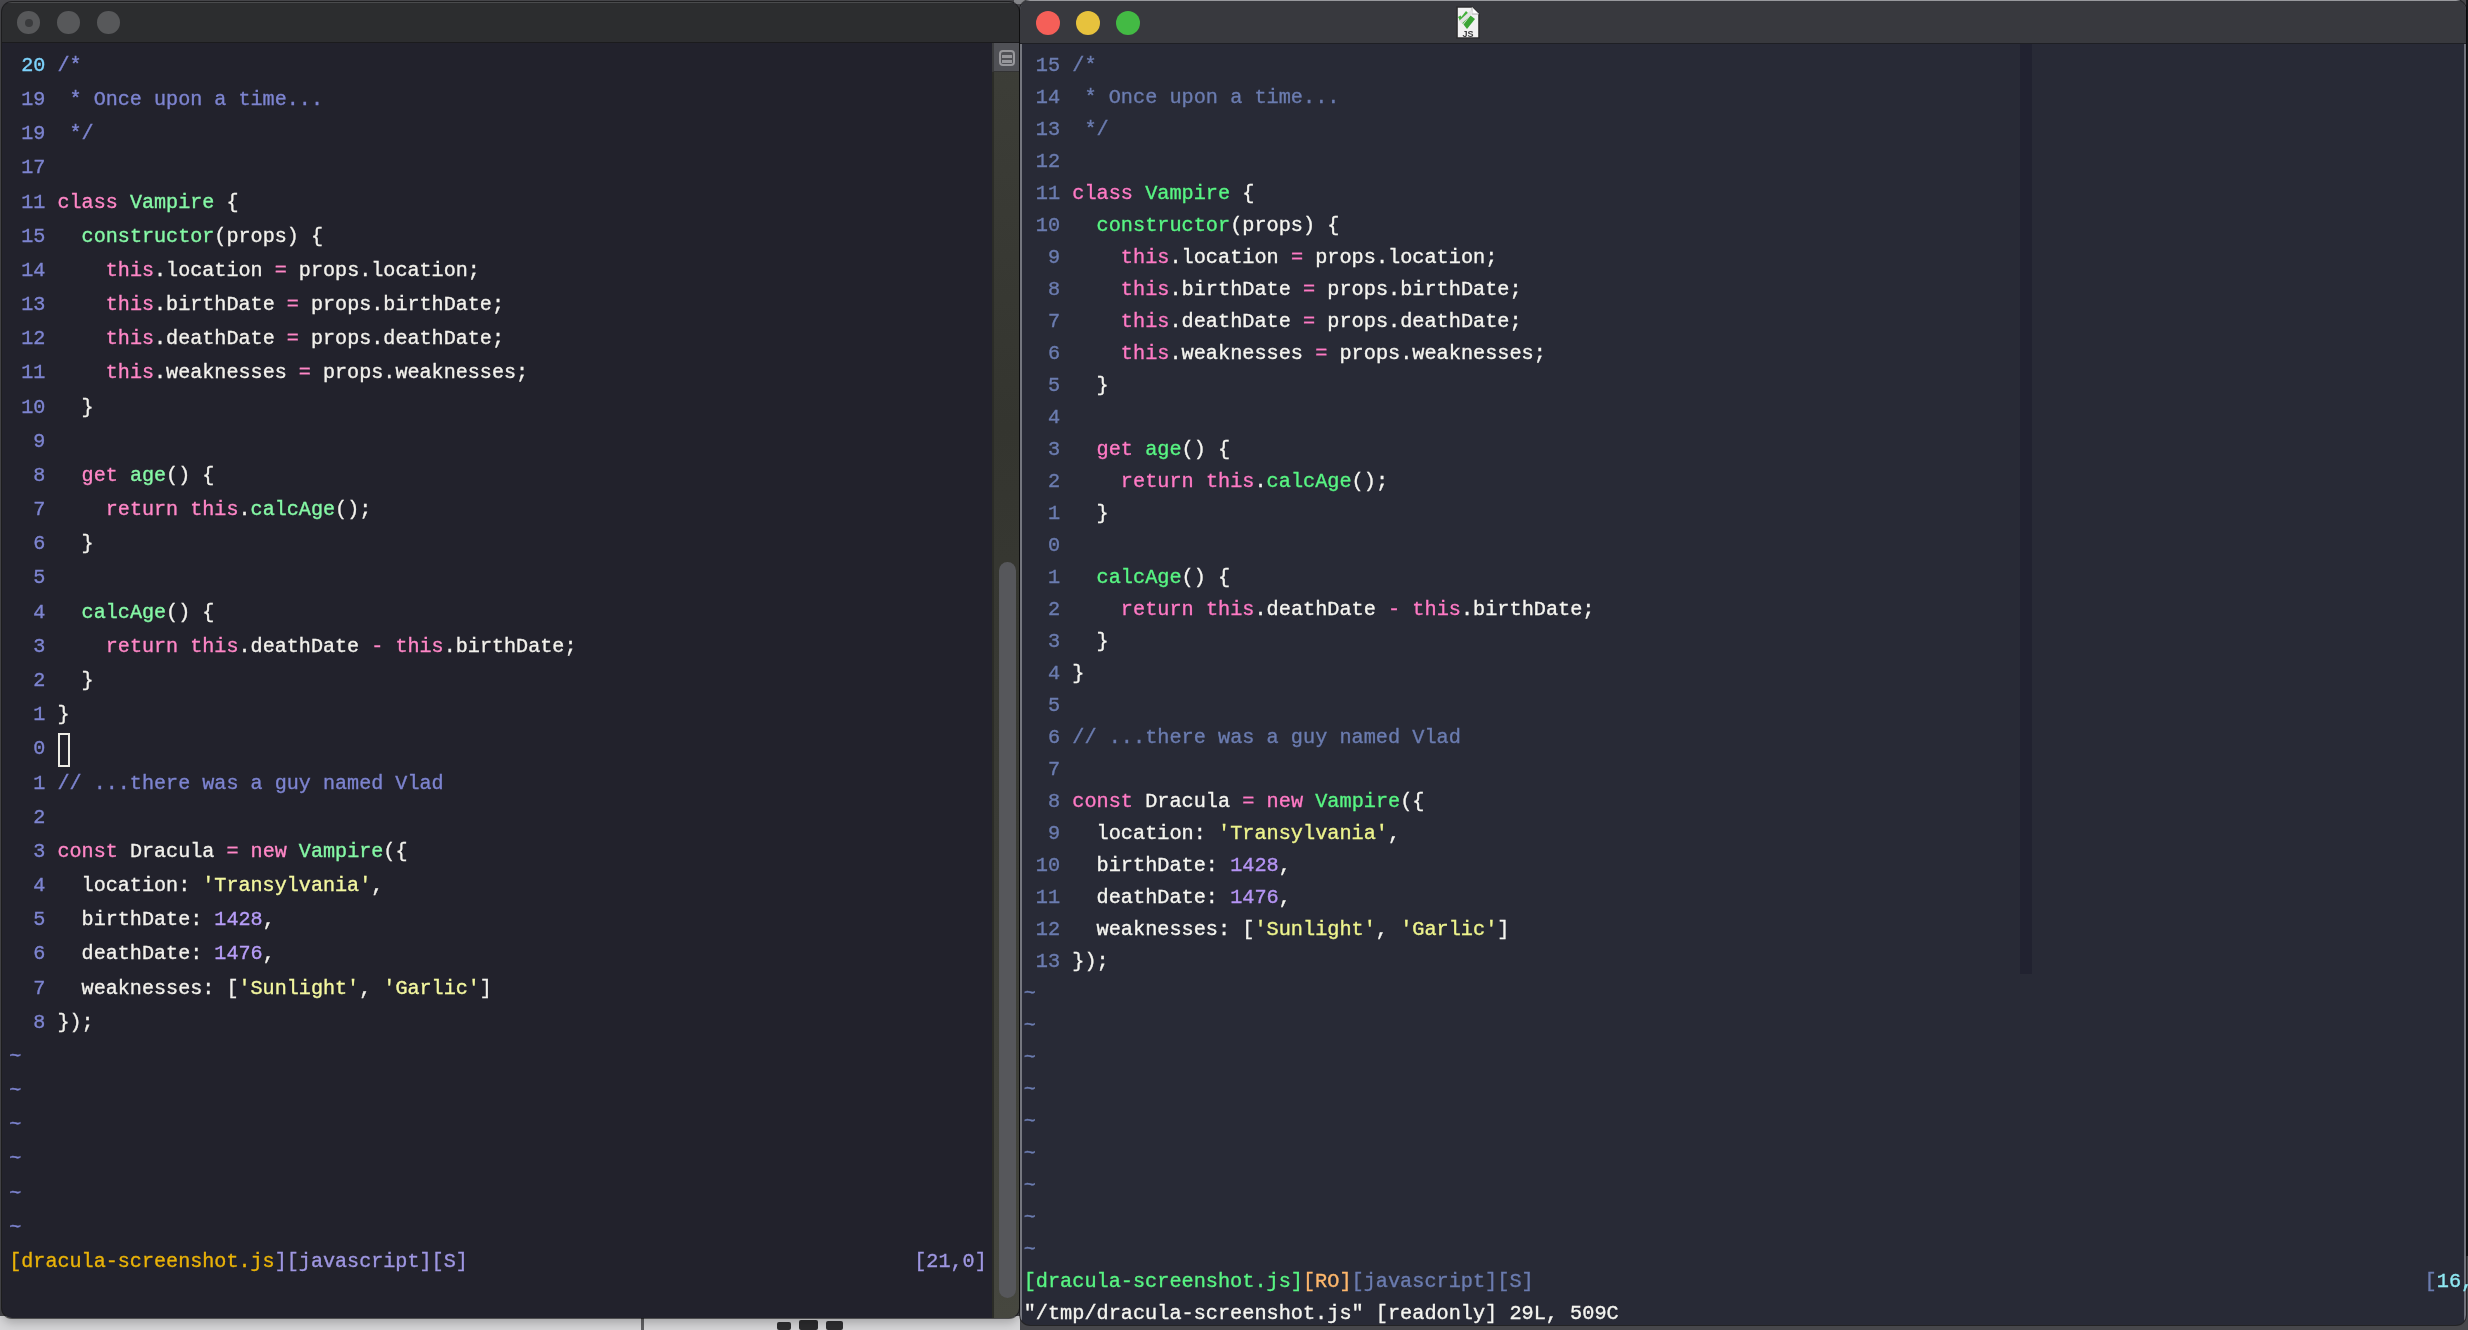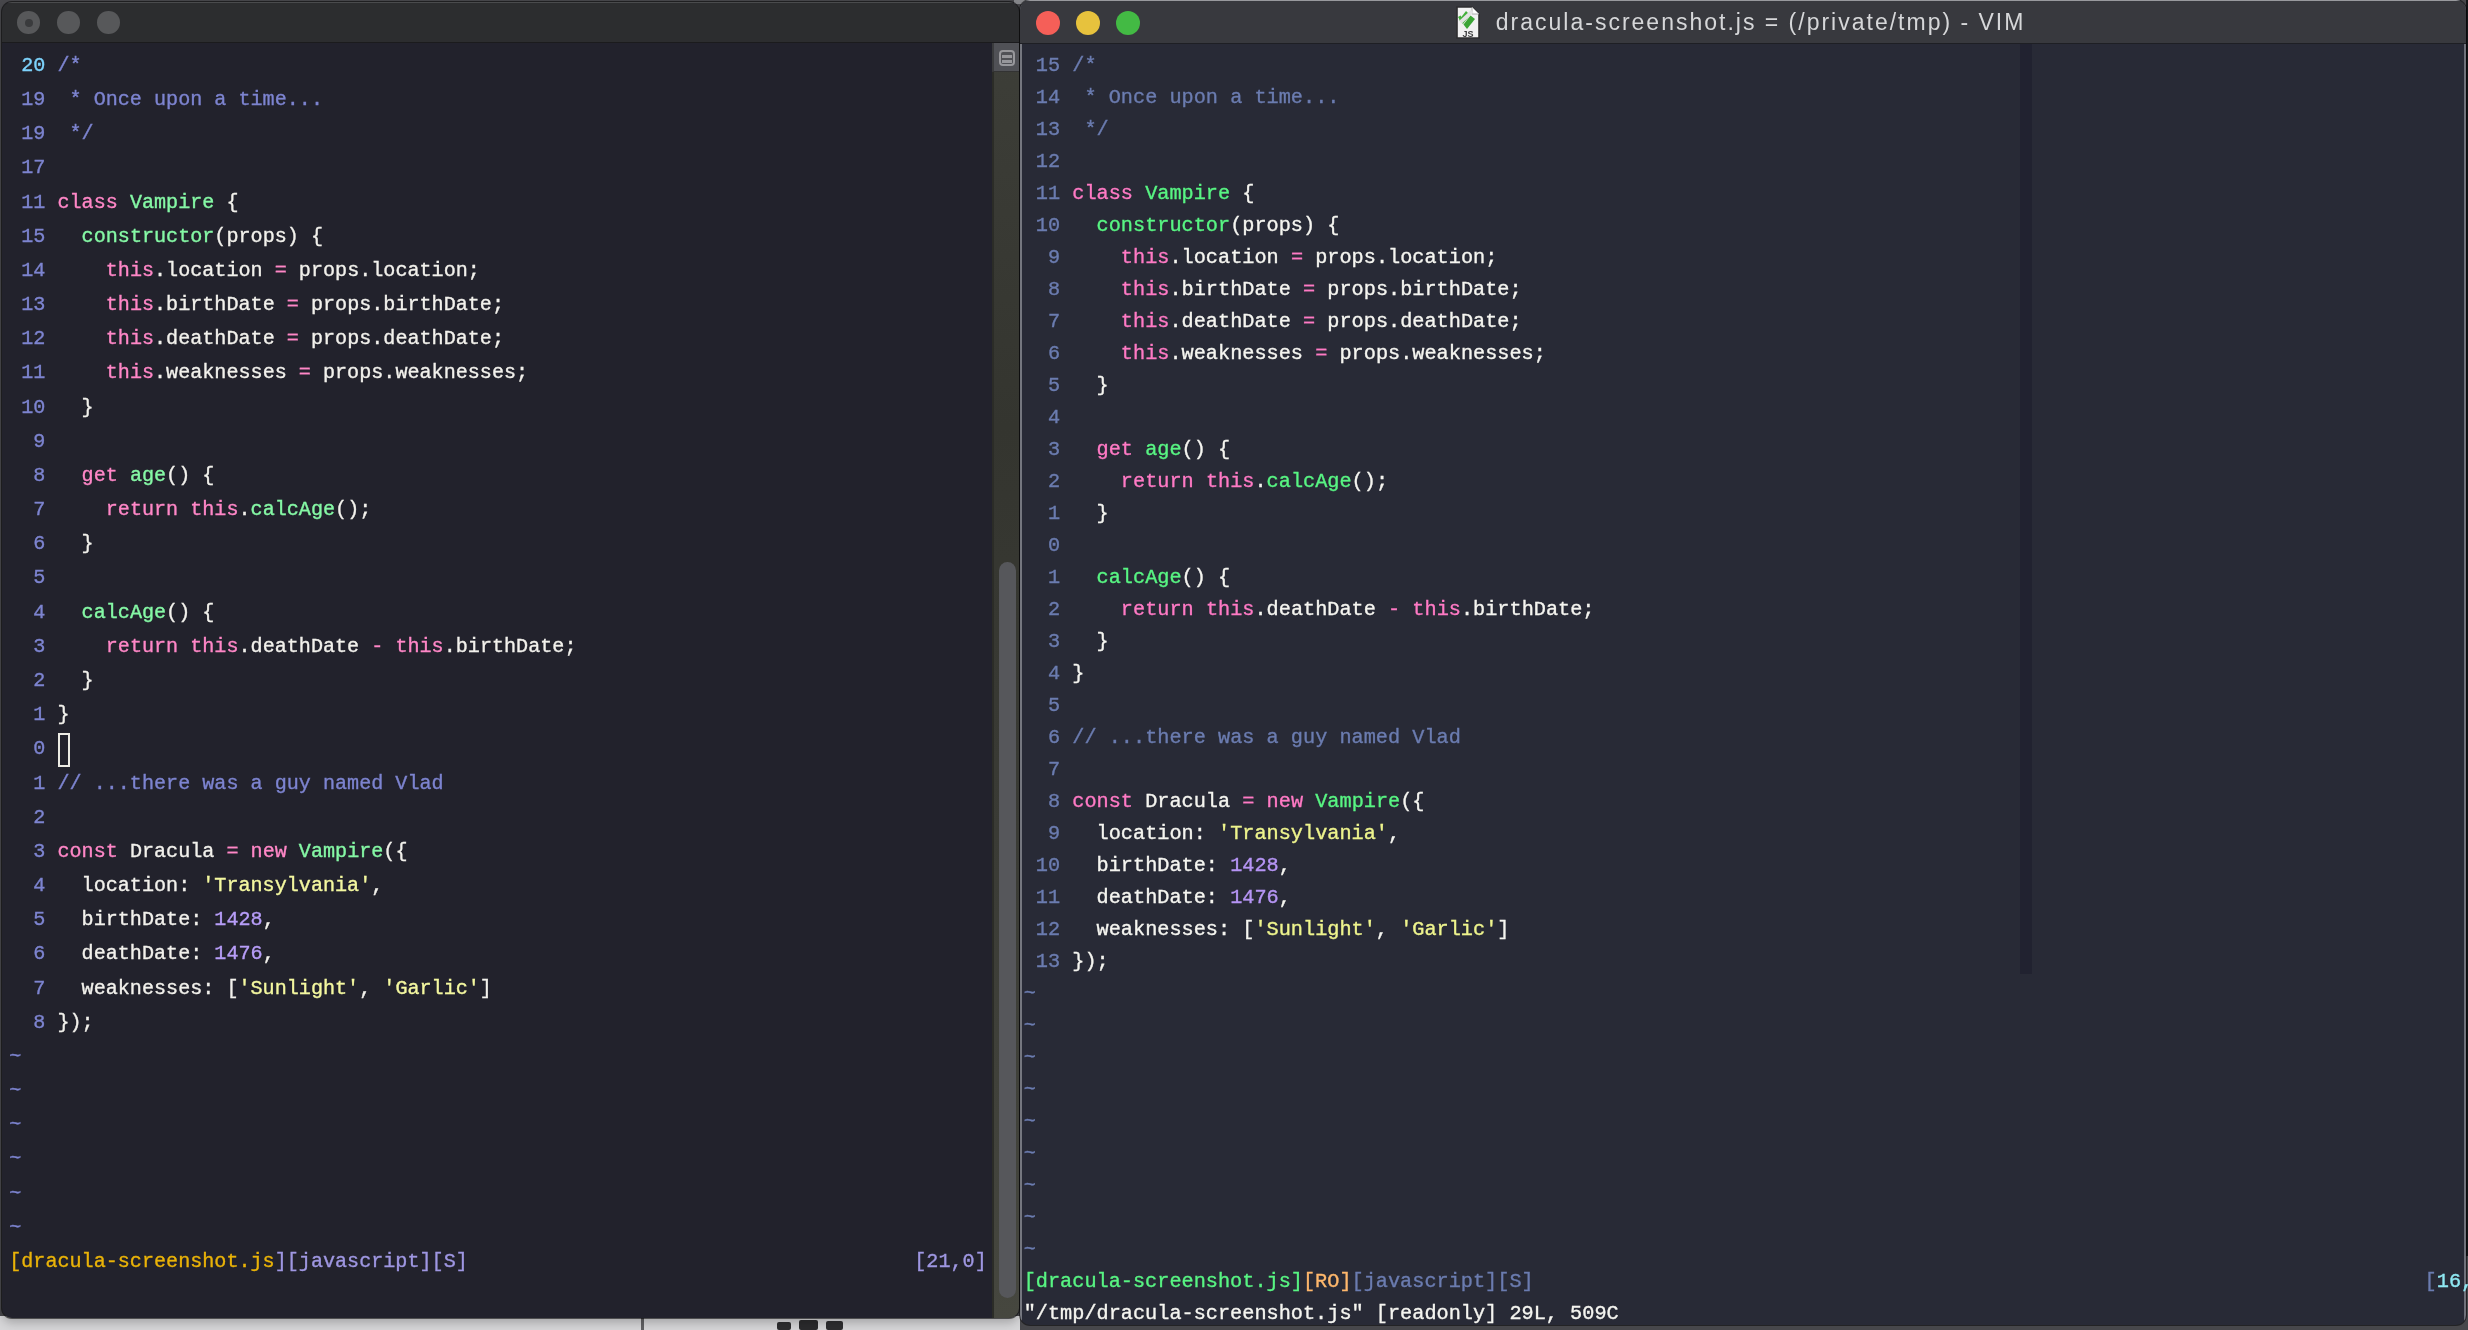--- a/index.html
+++ b/index.html
@@ -100,22 +100,20 @@
   <svg style="position:absolute;left:435px;top:5px" width="26" height="35" viewBox="0 0 26 35">
     <path d="M2 2 h15 l7 7 v24 h-22 z" fill="#f1f1f1" stroke="#2e2e30" stroke-width="1.6"></path>
     <path d="M17 2 l7 7 h-7 z" fill="#ffffff" stroke="#9a9a9a" stroke-width="0.8"></path>
     <path d="M11 6 L15 10 L8 19 L4 15 Z" fill="#43af3a"></path>
     <path d="M15.5 10.5 L20 14 L12 24 L8.5 19.5 Z" fill="#3ba535"></path>
     <path d="M3 12 L5.5 10.5 L7 13 L4.5 14.5 Z" fill="#43af3a"></path>
     <path d="M4 16 L16 5 L18.5 7.5 L7 18.5 Z" fill="#e3e3e3"></path>
     <text x="7.5" y="32" font-family="Liberation Sans" font-size="9" font-weight="bold" fill="#3a3a3c">JS</text>
   </svg>
 
-  <div class="sans" id="rtitle" style="left:476px;top:1px;height:43px;line-height:43px;
-       font-size:23px;color:#d6d7d9;letter-spacing:2.0px">dracula-screenshot.js = (/private/tmp) - VIM</div>
 
   <div style="position:absolute;left:999.9px;top:43.6px;width:12.2px;height:930.9px;background:#212230"></div>
 </div>
 
 <pre class="mono" style="left:1023.7px;top:50.25px;font-size:20.24px;line-height:32px;color:#f5f5f0"><span style="color:#6b7cb0"> 15</span> <span style="color:#6b7cb0">/*</span>
 <span style="color:#6b7cb0"> 14</span> <span style="color:#6b7cb0"> * Once upon a time...</span>
 <span style="color:#6b7cb0"> 13</span> <span style="color:#6b7cb0"> */</span>
 <span style="color:#6b7cb0"> 12</span> 
 <span style="color:#6b7cb0"> 11</span> <span style="color:#ff7ac5">class</span><span style="color:#f5f5f0"> </span><span style="color:#58f583">Vampire</span><span style="color:#f5f5f0"> {</span>
 <span style="color:#6b7cb0"> 10</span> <span style="color:#f5f5f0">  </span><span style="color:#58f583">constructor</span><span style="color:#f5f5f0">(props) {</span>

